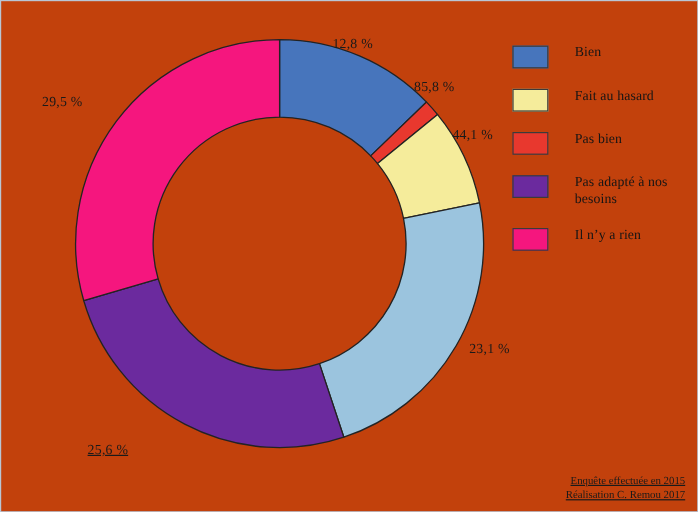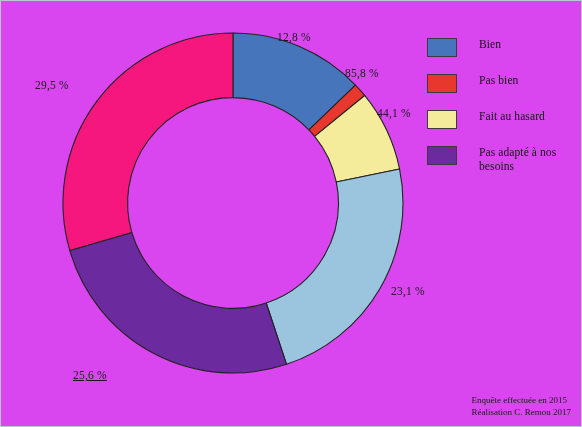--- a/index.html
+++ b/index.html
@@ -7,21 +7,21 @@
     padding: 0;
     background: #ffffff;
   }
   body {
     font-family: "Liberation Serif", "DejaVu Serif", serif;
   }
   #page {
     position: relative;
     width: 582px;
     height: 427px;
-    background: #d946ef;
+    background: #c2410c;
     border: 1px solid #b9c6d6;
     box-sizing: border-box;
     overflow: hidden;
   }
 
   
   #chart-area {
     position: absolute;
     left: 0;
     top: 0;
@@ -72,24 +72,25 @@
     line-height: 14px;
     color: #151515;
     letter-spacing: 0.1px;
   }
 
   
   #credits {
     position: absolute;
     right: 10px;
     bottom: 8px;
-    text-align: left;
+    text-align: right;
     font-size: 9px;
     line-height: 11.5px;
     color: #1a1a1a;
+    text-decoration: underline;
   }
   #credits div { white-space: nowrap; }
 </style>
 </head>
 <body>
 
 <div id="page">
 
   <div id="chart-area">
     <svg id="donut-svg" viewBox="0 0 348 348">
@@ -111,30 +112,34 @@
         <div class="slice-label" style="left: 34px; top: 78px;">29,5 %</div>
       </div>
   </div>
 
   <div id="legend">
       <div class="legend-row">
         <span class="legend-swatch" style="background: rgb(71, 117, 188);"></span>
         <span class="legend-label">Bien</span>
       </div>
       <div class="legend-row">
+        <span class="legend-swatch" style="background: rgb(245, 236, 155);"></span>
+        <span class="legend-label">Fait au hasard</span>
+      </div>
+      <div class="legend-row">
         <span class="legend-swatch" style="background: rgb(232, 56, 46);"></span>
         <span class="legend-label">Pas bien</span>
       </div>
       <div class="legend-row">
-        <span class="legend-swatch" style="background: rgb(245, 236, 155);"></span>
-        <span class="legend-label">Fait au hasard</span>
+        <span class="legend-swatch" style="background: rgb(107, 42, 158);"></span>
+        <span class="legend-label">Pas adapté à nos besoins</span>
       </div>
       <div class="legend-row">
-        <span class="legend-swatch" style="background: rgb(107, 42, 158);"></span>
-        <span class="legend-label">Pas adapté à nos besoins</span>
+        <span class="legend-swatch" style="background: rgb(245, 22, 126);"></span>
+        <span class="legend-label">Il n’y a rien</span>
       </div>
     </div>
 
   <div id="credits">
     <div>Enquête effectuée en 2015</div>
     <div>Réalisation C. Remou 2017</div>
   </div>
 
 </div>
 

